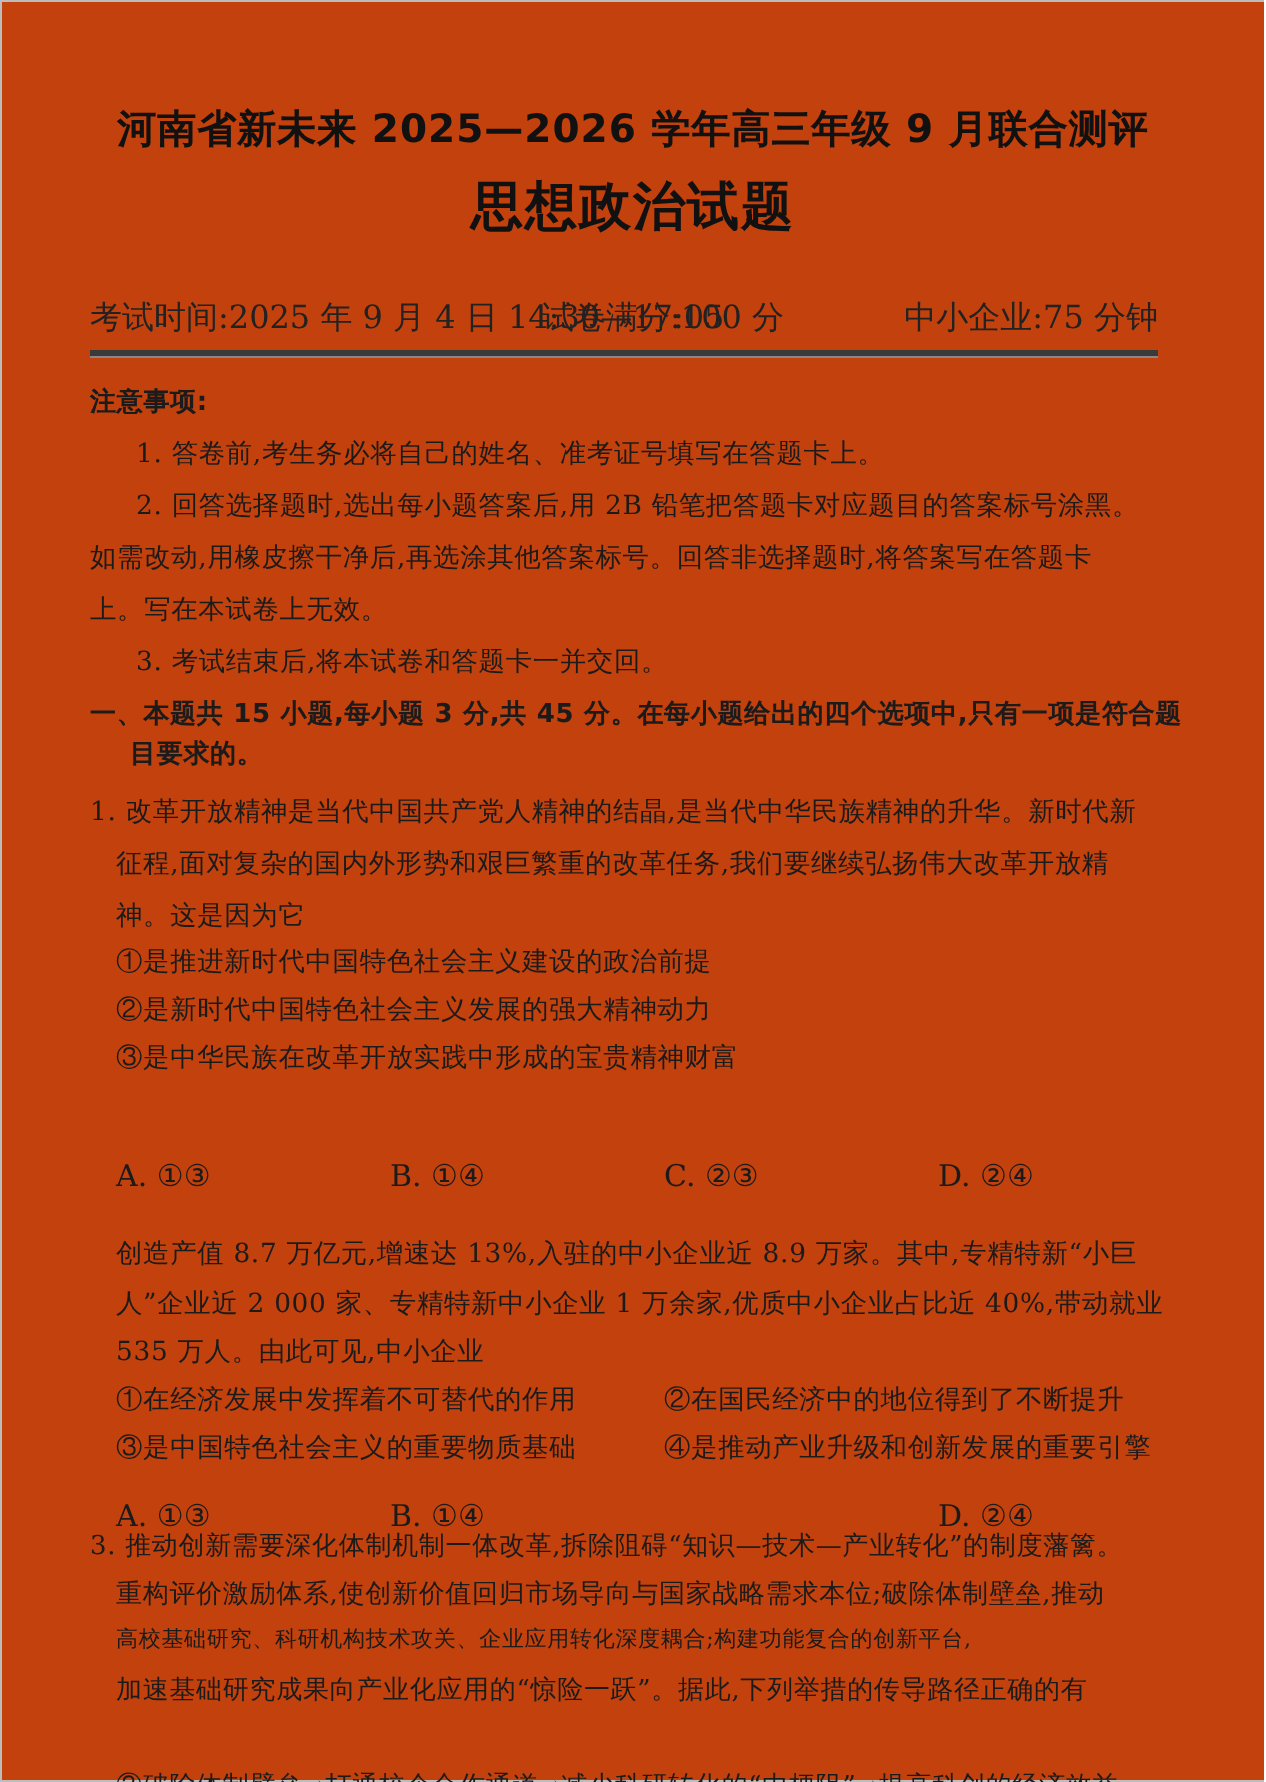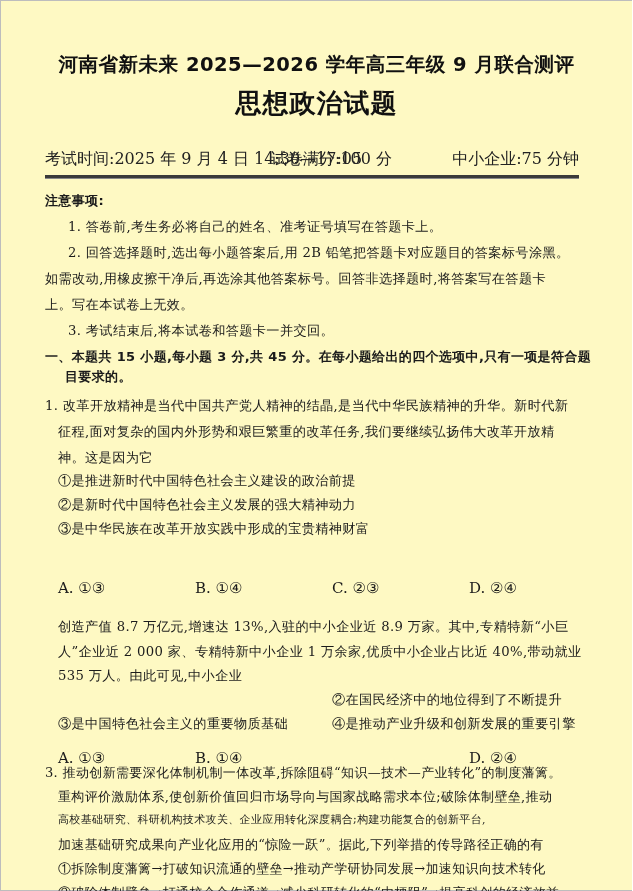--- a/index.html
+++ b/index.html
@@ -2,21 +2,21 @@
 <html><head>
 <meta charset="utf-8">
 <style>
   html, body { margin: 0; padding: 0; }
   body {
     width: 633px; height: 891px; background: #ffffff; overflow: hidden;
     font-family: "DejaVu Serif", "Liberation Serif", serif; color: #1a1a1a;
   }
   .page {
     position: relative; width: 631px; height: 889px;
-    border: 1px solid #bdbdbd; border-right: none; background: #fef9c3;
+    border: 1px solid #bdbdbd; border-right: none; background: #c2410c;
   }
   .title {
     position: absolute; left: 0; right: 0; top: 50px; text-align: center;
     font-family: "DejaVu Sans", "Liberation Sans", sans-serif;
     font-weight: bold; font-size: 19.5px; letter-spacing: 0.5px; color: #111;
   }
   .subtitle {
     position: absolute; left: 0; right: 0; top: 85px; text-align: center;
     font-family: Liberation Serif, serif;
     font-weight: bold; font-size: 26px; letter-spacing: 1px; color: #111;
@@ -72,28 +72,28 @@
   <div class="line" style="top:495px;left:57px;">②是新时代中国特色社会主义发展的强大精神动力</div>
   <div class="line" style="top:519px;left:57px;">③是中华民族在改革开放实践中形成的宝贵精神财富</div>
   <div class="opt" style="top:568px;left:57px;">A. ①③</div>
   <div class="opt" style="top:568px;left:194px;">B. ①④</div>
   <div class="opt" style="top:568px;left:331px;">C. ②③</div>
   <div class="opt" style="top:568px;left:468px;">D. ②④</div>
 
   <div class="line" style="top:617px;left:57px;">创造产值 8.7 万亿元,增速达 13%,入驻的中小企业近 8.9 万家。其中,专精特新“小巨</div>
   <div class="line" style="top:642px;left:57px;">人”企业近 2 000 家、专精特新中小企业 1 万余家,优质中小企业占比近 40%,带动就业</div>
   <div class="line" style="top:666px;left:57px;">535 万人。由此可见,中小企业</div>
+  <div class="line" style="top:690px;left:57px;">①在经济发展中发挥着不可替代的作用</div>
   <div class="line" style="top:690px;left:331px;">②在国民经济中的地位得到了不断提升</div>
 
   <div class="line" style="top:714px;left:57px;">③是中国特色社会主义的重要物质基础</div>
   <div class="line" style="top:714px;left:331px;">④是推动产业升级和创新发展的重要引擎</div>
   <div class="opt" style="top:738px;left:57px;">A. ①③</div>
   <div class="opt" style="top:738px;left:194px;">B. ①④</div>
   <div class="opt" style="top:738px;left:468px;">D. ②④</div>
 
   <div class="line" style="top:763px;left:44px;font-size:13px;">3. 推动创新需要深化体制机制一体改革,拆除阻碍“知识—技术—产业转化”的制度藩篱。</div>
   <div class="line" style="top:787px;left:57px;font-size:13px;">重构评价激励体系,使创新价值回归市场导向与国家战略需求本位;破除体制壁垒,推动</div>
   <div class="line" style="top:811px;left:57px;font-size:11px;">高校基础研究、科研机构技术攻关、企业应用转化深度耦合;构建功能复合的创新平台,</div>
   <div class="line" style="top:835px;left:57px;font-size:13px;">加速基础研究成果向产业化应用的“惊险一跃”。据此,下列举措的传导路径正确的有</div>
-  <div class="line" style="top:859px;left:57px;font-size:13px;">①拆除制度藩篱→打破知识流通的壁垒→推动产学研协同发展→加速知识向技术转化</div>
   <div class="line" style="top:883px;left:57px;font-size:13px;">②破除体制壁垒→打通校企合作通道→减少科研转化的“中梗阻”→提高科创的经济效益</div>
 
 </div>
 
 </body></html>

